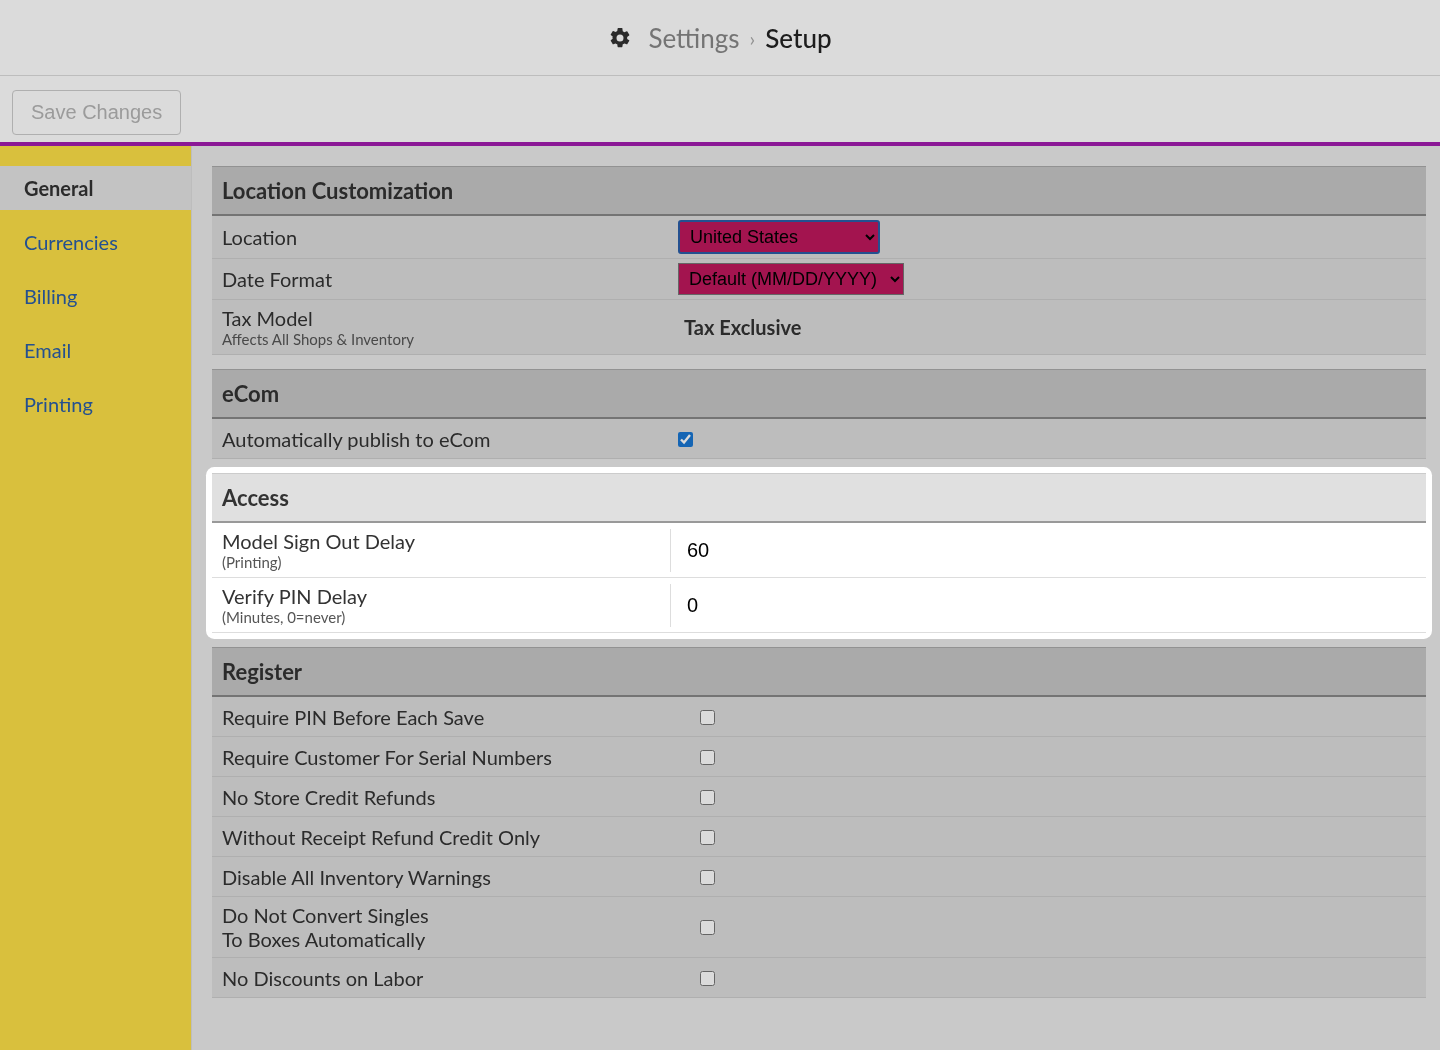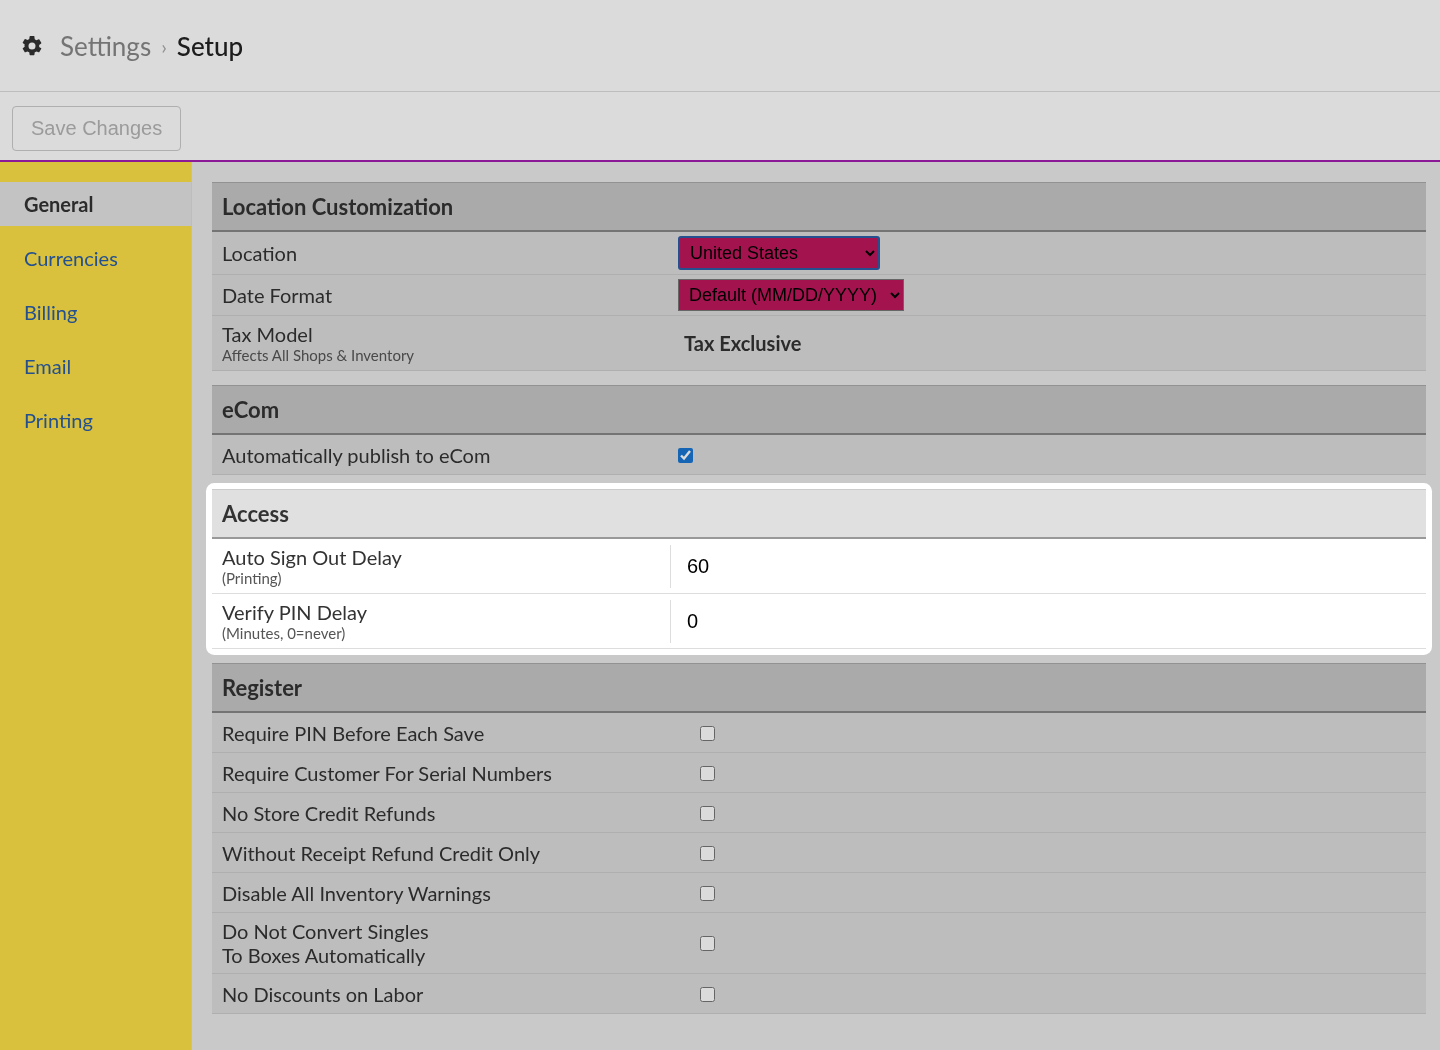--- a/index.html
+++ b/index.html
@@ -19,35 +19,36 @@
     position: absolute;
     inset: 0;
     background: rgba(0,0,0,0.14);
     pointer-events: none;
     z-index: 50;
   }
 
   .header {
     display: flex;
     align-items: center;
-    height: 92px;
+    height: 76px;
     padding: 0 20px;
     background: #fff;
     border-bottom: 1px solid #ddd;
+    justify-content: center;
   }
   .gear-icon { width: 24px; height: 24px; color: #333; margin-right: 16px; }
   .breadcrumb-part { font-size: 26px; color: #888; }
   .breadcrumb-sep { font-size: 20px; color: #aaa; margin: 0 10px; }
   .breadcrumb-current { font-size: 26px; color: #222; font-weight: 500; }
 
   .toolbar {
     height: 70px;
     padding: 14px 12px;
     background: #fff;
-    border-bottom: 2px solid #a21caf;
+    border-bottom: 4px solid #a21caf;
     text-decoration: underline;
   }
   .save-btn {
     border: 1px solid #ccc;
     background: #fff;
     padding: 10px 18px;
     font-size: 20px;
     color: #b5b5b5;
     border-radius: 4px;
     cursor: pointer;
@@ -236,21 +237,21 @@
         <div class="row-control">
           <input type="checkbox" checked="" style="margin-left: 0px;">
         </div>
       </div>
     </div>
 
     <div class="highlight-zone section-block">
       <div class="section-header">Access</div>
       <div class="section-row">
         <div class="row-label">
-          <span>Auto Sign Out Delay</span>
+          <span>Model Sign Out Delay</span>
           <span class="sub">(Printing)</span>
         </div>
         <div class="row-control">
           <input type="text" value="60" style="">
         </div>
       </div>
       <div class="section-row">
         <div class="row-label">
           <span>Verify PIN Delay</span>
           <span class="sub">(Minutes, 0=never)</span>

